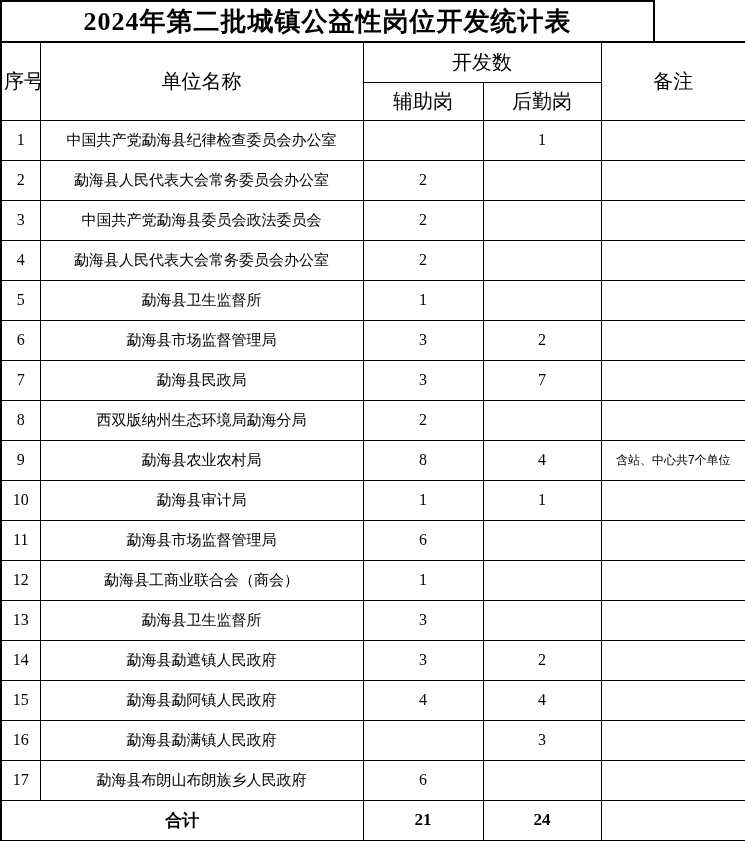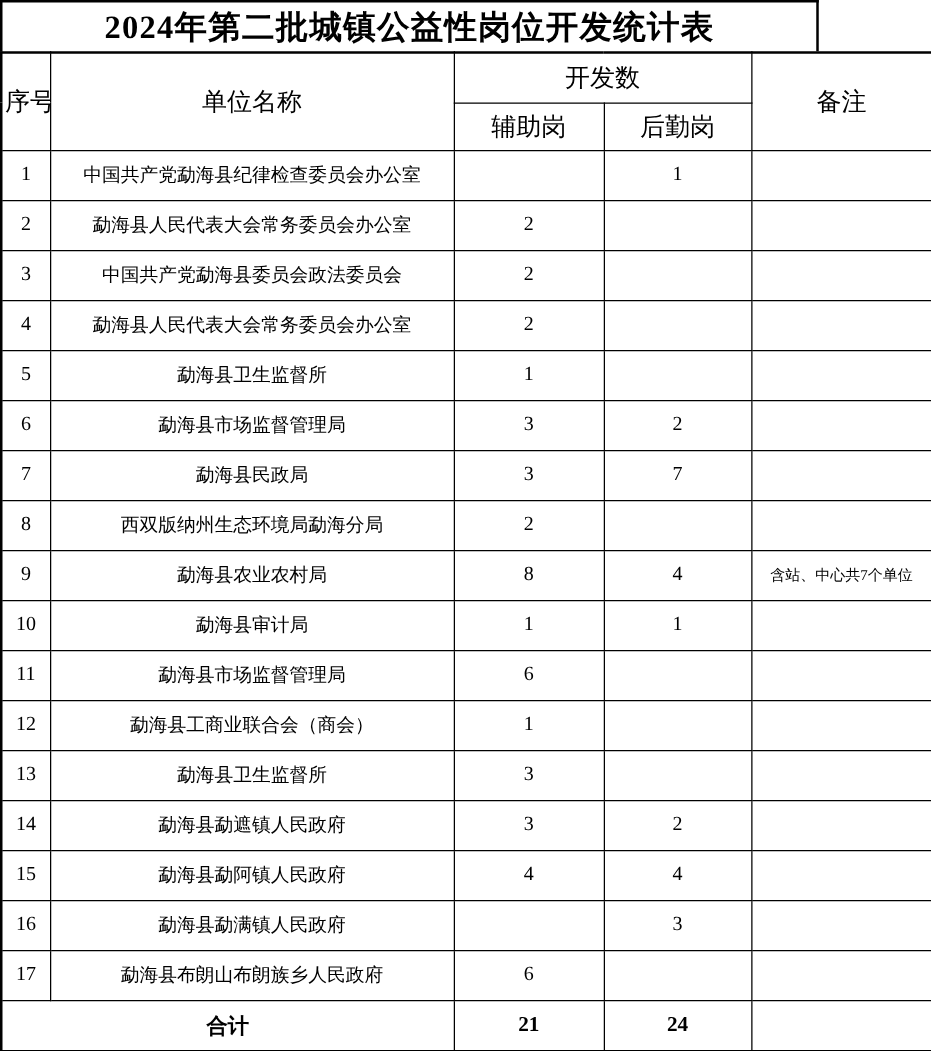--- a/index.html
+++ b/index.html
@@ -54,21 +54,21 @@
   .stats-table thead tr.hrow-2 th { height: 38px; }
   
   .stats-table tbody td {
     height: 40px;
     font-size: 15px;
   }
   .stats-table td.c-no   { font-size: 16px; }
   .stats-table td.c-num  { font-size: 16px; }
   .stats-table td.c-remark {
     font-size: 12px;
-    font-family: Liberation Serif, serif;
+    font-family: Liberation Sans, sans-serif;
   }
   
   .stats-table tfoot td { height: 41px; }
   .stats-table td.total-label {
     font-family: "Liberation Sans", "DejaVu Sans", sans-serif;
     font-size: 17px;
     font-weight: bold;
   }
   .stats-table td.total-num {
     font-size: 17px;

